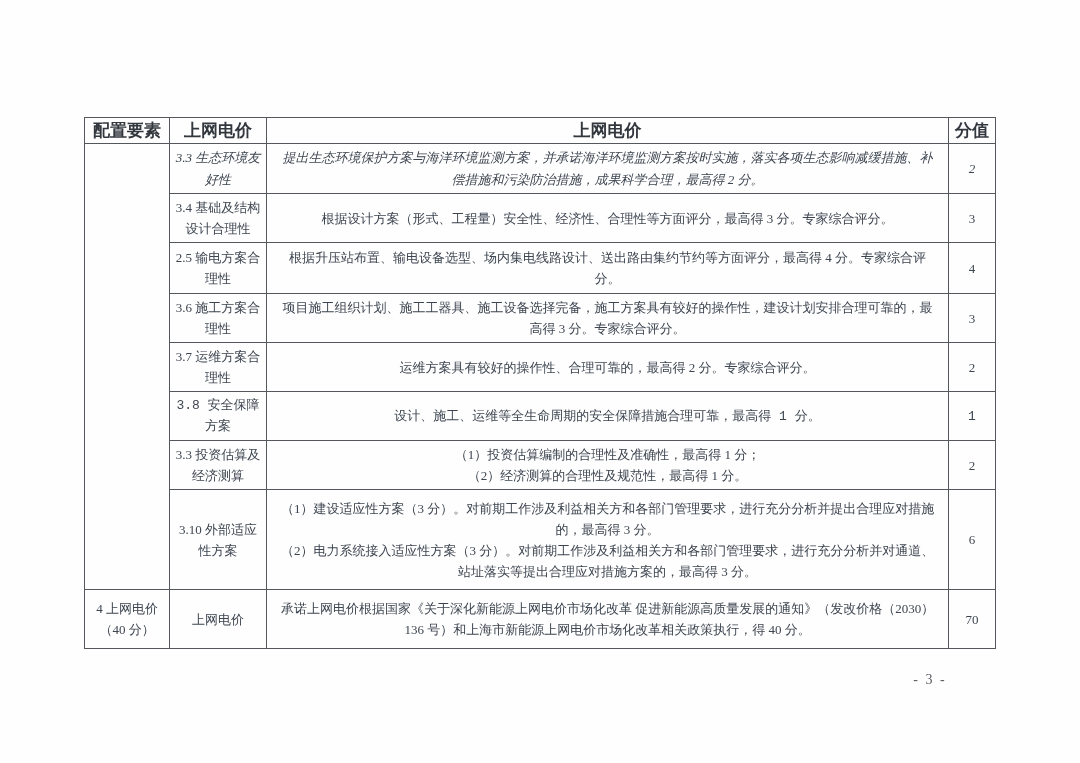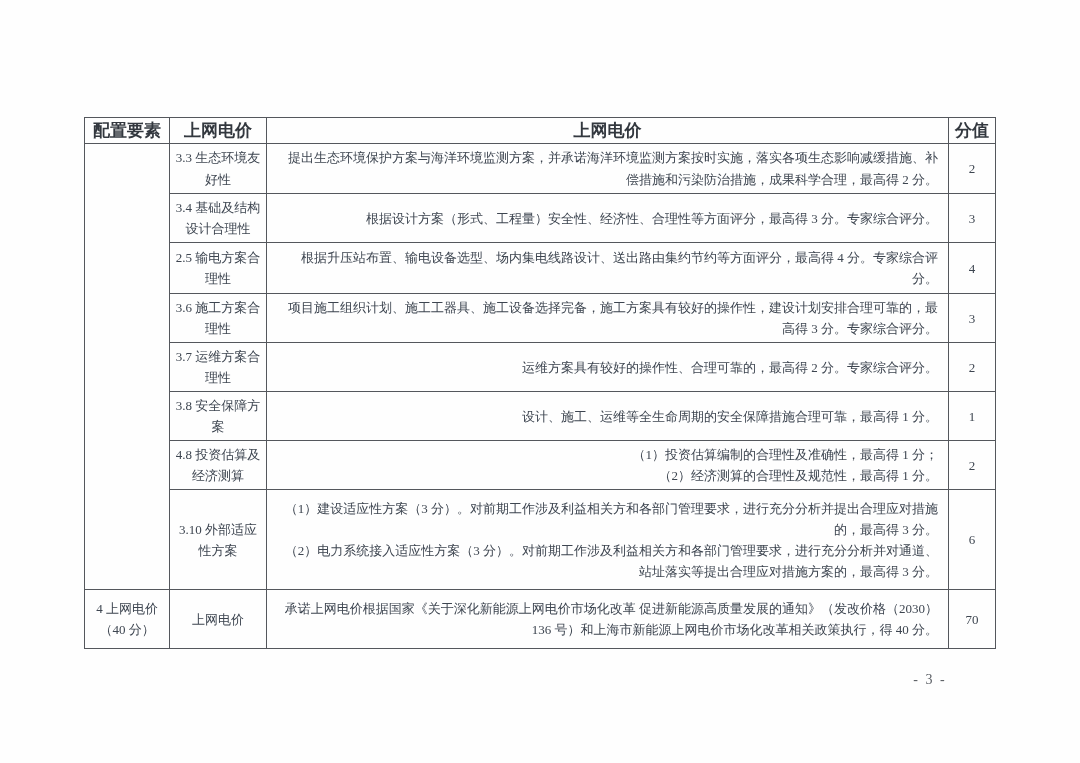--- a/index.html
+++ b/index.html
@@ -40,36 +40,36 @@
     color: #3d4550;
   }
   td.col-element,
   td.col-content {
     text-align: center;
     vertical-align: middle;
     padding: 3px 5px;
     white-space: pre-line;
   }
   td.col-criteria {
-    text-align: right;
+    text-align: center;
     vertical-align: middle;
     padding: 3px 10px;
     white-space: pre-line;
   }
   td.col-score {
     text-align: center;
     vertical-align: middle;
     padding: 2px;
   }
-  tbody tr:nth-child(1) { height: 50px; }
+  tbody tr:nth-child(1) { height: 50px; font-style: italic; }
   tbody tr:nth-child(2) { height: 42px; }
   tbody tr:nth-child(3) { height: 51px; }
   tbody tr:nth-child(4) { height: 42px; margin-top: 35px; }
   tbody tr:nth-child(5) { height: 42px; padding-left: 44px; }
-  tbody tr:nth-child(6) { height: 36px; }
+  tbody tr:nth-child(6) { height: 36px; font-family: Liberation Mono, monospace; }
   tbody tr:nth-child(7) { height: 46px; }
   tbody tr:nth-child(8) { height: 100px; }
   tbody tr:nth-child(9) { height: 59px; }
   .page-number {
     position: absolute;
     left: 890px;
     top: 672px;
     width: 80px;
     text-align: center;
     font-size: 14px;
@@ -123,21 +123,21 @@
           <td class="col-content">3.7 运维方案合理性</td>
           <td class="col-criteria">运维方案具有较好的操作性、合理可靠的，最高得 2 分。专家综合评分。</td>
           <td class="col-score">2</td>
         </tr>
         <tr>
           <td class="col-content">3.8 安全保障方案</td>
           <td class="col-criteria">设计、施工、运维等全生命周期的安全保障措施合理可靠，最高得 1 分。</td>
           <td class="col-score">1</td>
         </tr>
         <tr>
-          <td class="col-content">4.8 投资估算及经济测算</td>
+          <td class="col-content">3.3 投资估算及经济测算</td>
           <td class="col-criteria">（1）投资估算编制的合理性及准确性，最高得 1 分；
 （2）经济测算的合理性及规范性，最高得 1 分。</td>
           <td class="col-score">2</td>
         </tr>
         <tr>
           <td class="col-content">3.10 外部适应性方案</td>
           <td class="col-criteria">（1）建设适应性方案（3 分）。对前期工作涉及利益相关方和各部门管理要求，进行充分分析并提出合理应对措施的，最高得 3 分。
 （2）电力系统接入适应性方案（3 分）。对前期工作涉及利益相关方和各部门管理要求，进行充分分析并对通道、站址落实等提出合理应对措施方案的，最高得 3 分。</td>
           <td class="col-score">6</td>
         </tr>

